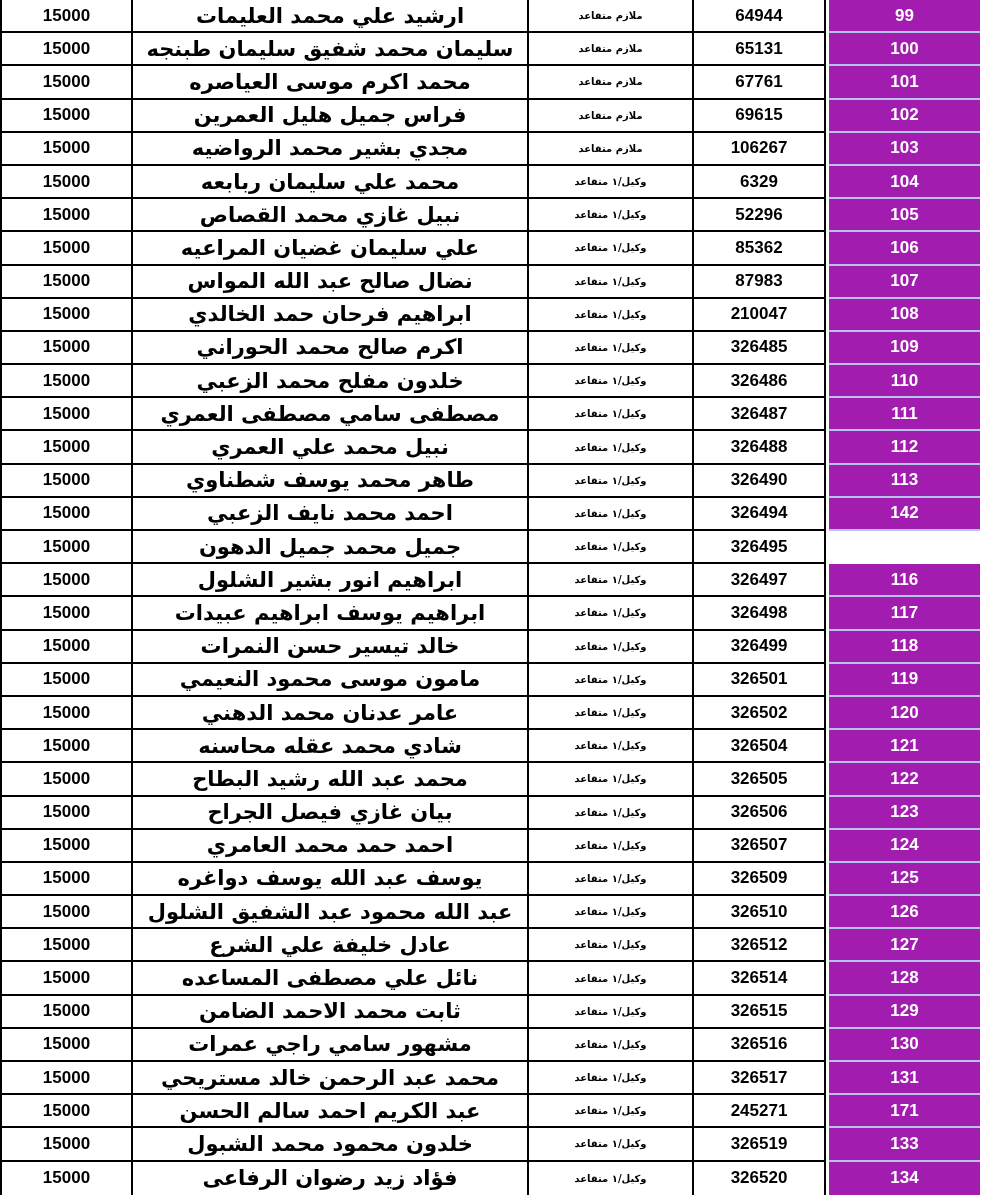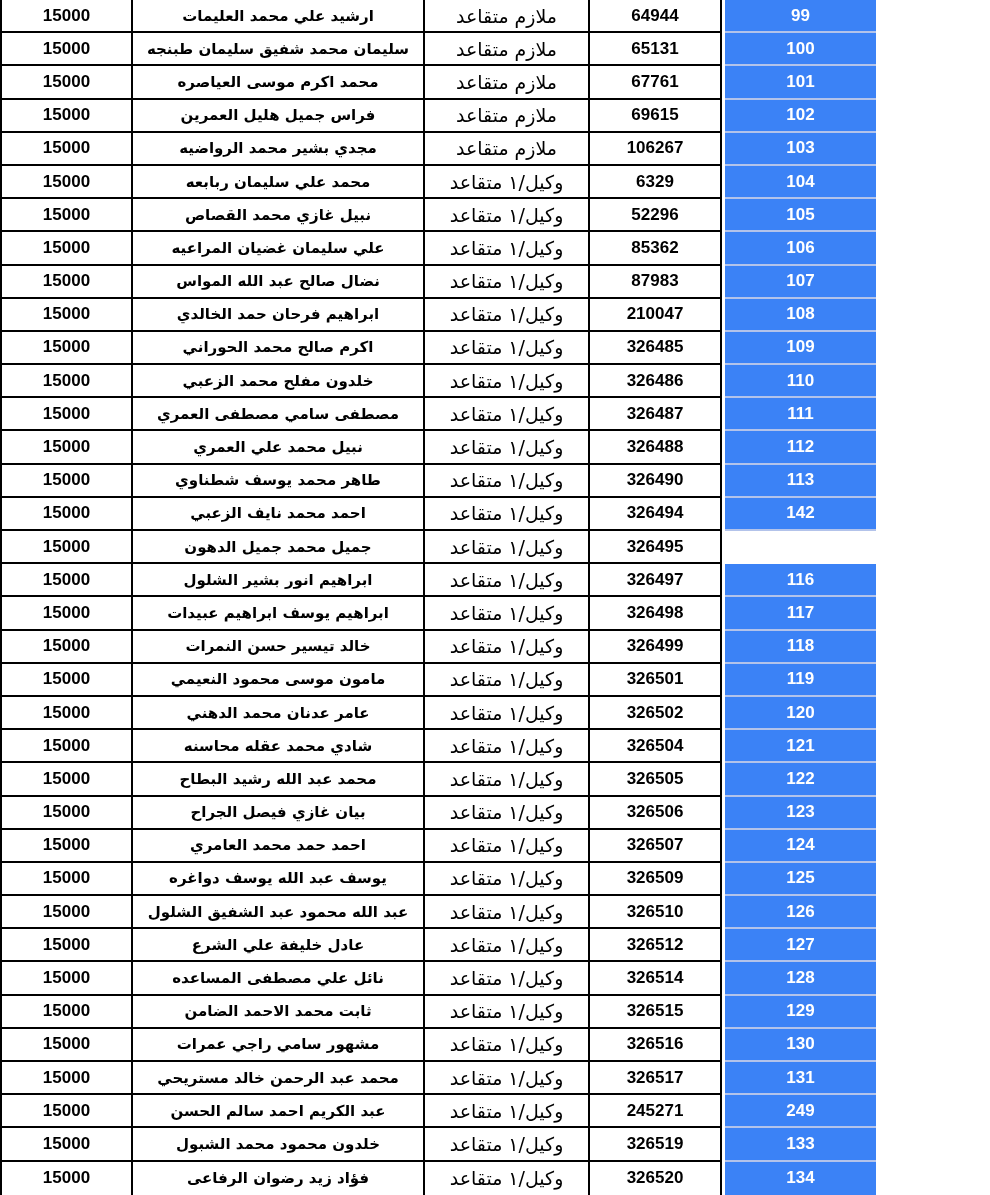--- a/index.html
+++ b/index.html
@@ -35,34 +35,34 @@
   .amount-cell {
     width: 133px;
     border-left: 2px solid #000000;
     border-right: 2px solid #000000;
     font-family: "Liberation Sans", "DejaVu Sans", sans-serif;
     font-weight: bold;
     font-size: 17px;
     color: #000000;
   }
   .name-cell {
-    width: 292px;
+    width: 396px;
     border-right: 2px solid #000000;
     font-family: "DejaVu Sans", sans-serif;
     font-weight: bold;
-    font-size: 15px;
+    font-size: 21px;
     color: #000000;
     direction: rtl;
   }
   .rank-cell {
     width: 165px;
     border-right: 2px solid #000000;
     font-family: "DejaVu Sans", sans-serif;
-    font-weight: normal;
-    font-size: 19px;
+    font-weight: bold;
+    font-size: 10px;
     color: #000000;
     direction: rtl;
   }
   .number-cell {
     width: 132px;
     border-right: 2px solid #000000;
     font-family: "Liberation Sans", "DejaVu Sans", sans-serif;
     font-weight: bold;
     font-size: 17px;
     color: #000000;
@@ -74,21 +74,21 @@
     padding-left: 3px;
     justify-content: stretch;
     align-items: stretch;
   }
   .serial-badge {
     box-sizing: border-box;
     flex: 1 1 auto;
     display: flex;
     align-items: center;
     justify-content: center;
-    background: #3b82f6;
+    background: #a21caf;
     border-bottom: 2px solid #b3c3ea;
     font-family: "Liberation Sans", "DejaVu Sans", sans-serif;
     font-weight: bold;
     font-size: 17px;
     color: #ffffff;
   }
   .row:last-child .serial-badge { border-bottom: none; }
 </style>
 </head>
 <body>
@@ -388,21 +388,21 @@
     <div class="cell serial-cell">
       <div class="serial-badge">131</div>
     </div>
   </div>
       <div class="row">
     <div class="cell amount-cell">15000</div>
     <div class="cell name-cell" dir="rtl">عبد الكريم احمد سالم الحسن</div>
     <div class="cell rank-cell" dir="rtl">وكيل/١ متقاعد</div>
     <div class="cell number-cell">245271</div>
     <div class="cell serial-cell">
-      <div class="serial-badge">249</div>
+      <div class="serial-badge">171</div>
     </div>
   </div>
       <div class="row">
     <div class="cell amount-cell">15000</div>
     <div class="cell name-cell" dir="rtl">خلدون محمود محمد الشبول</div>
     <div class="cell rank-cell" dir="rtl">وكيل/١ متقاعد</div>
     <div class="cell number-cell">326519</div>
     <div class="cell serial-cell">
       <div class="serial-badge">133</div>
     </div>

